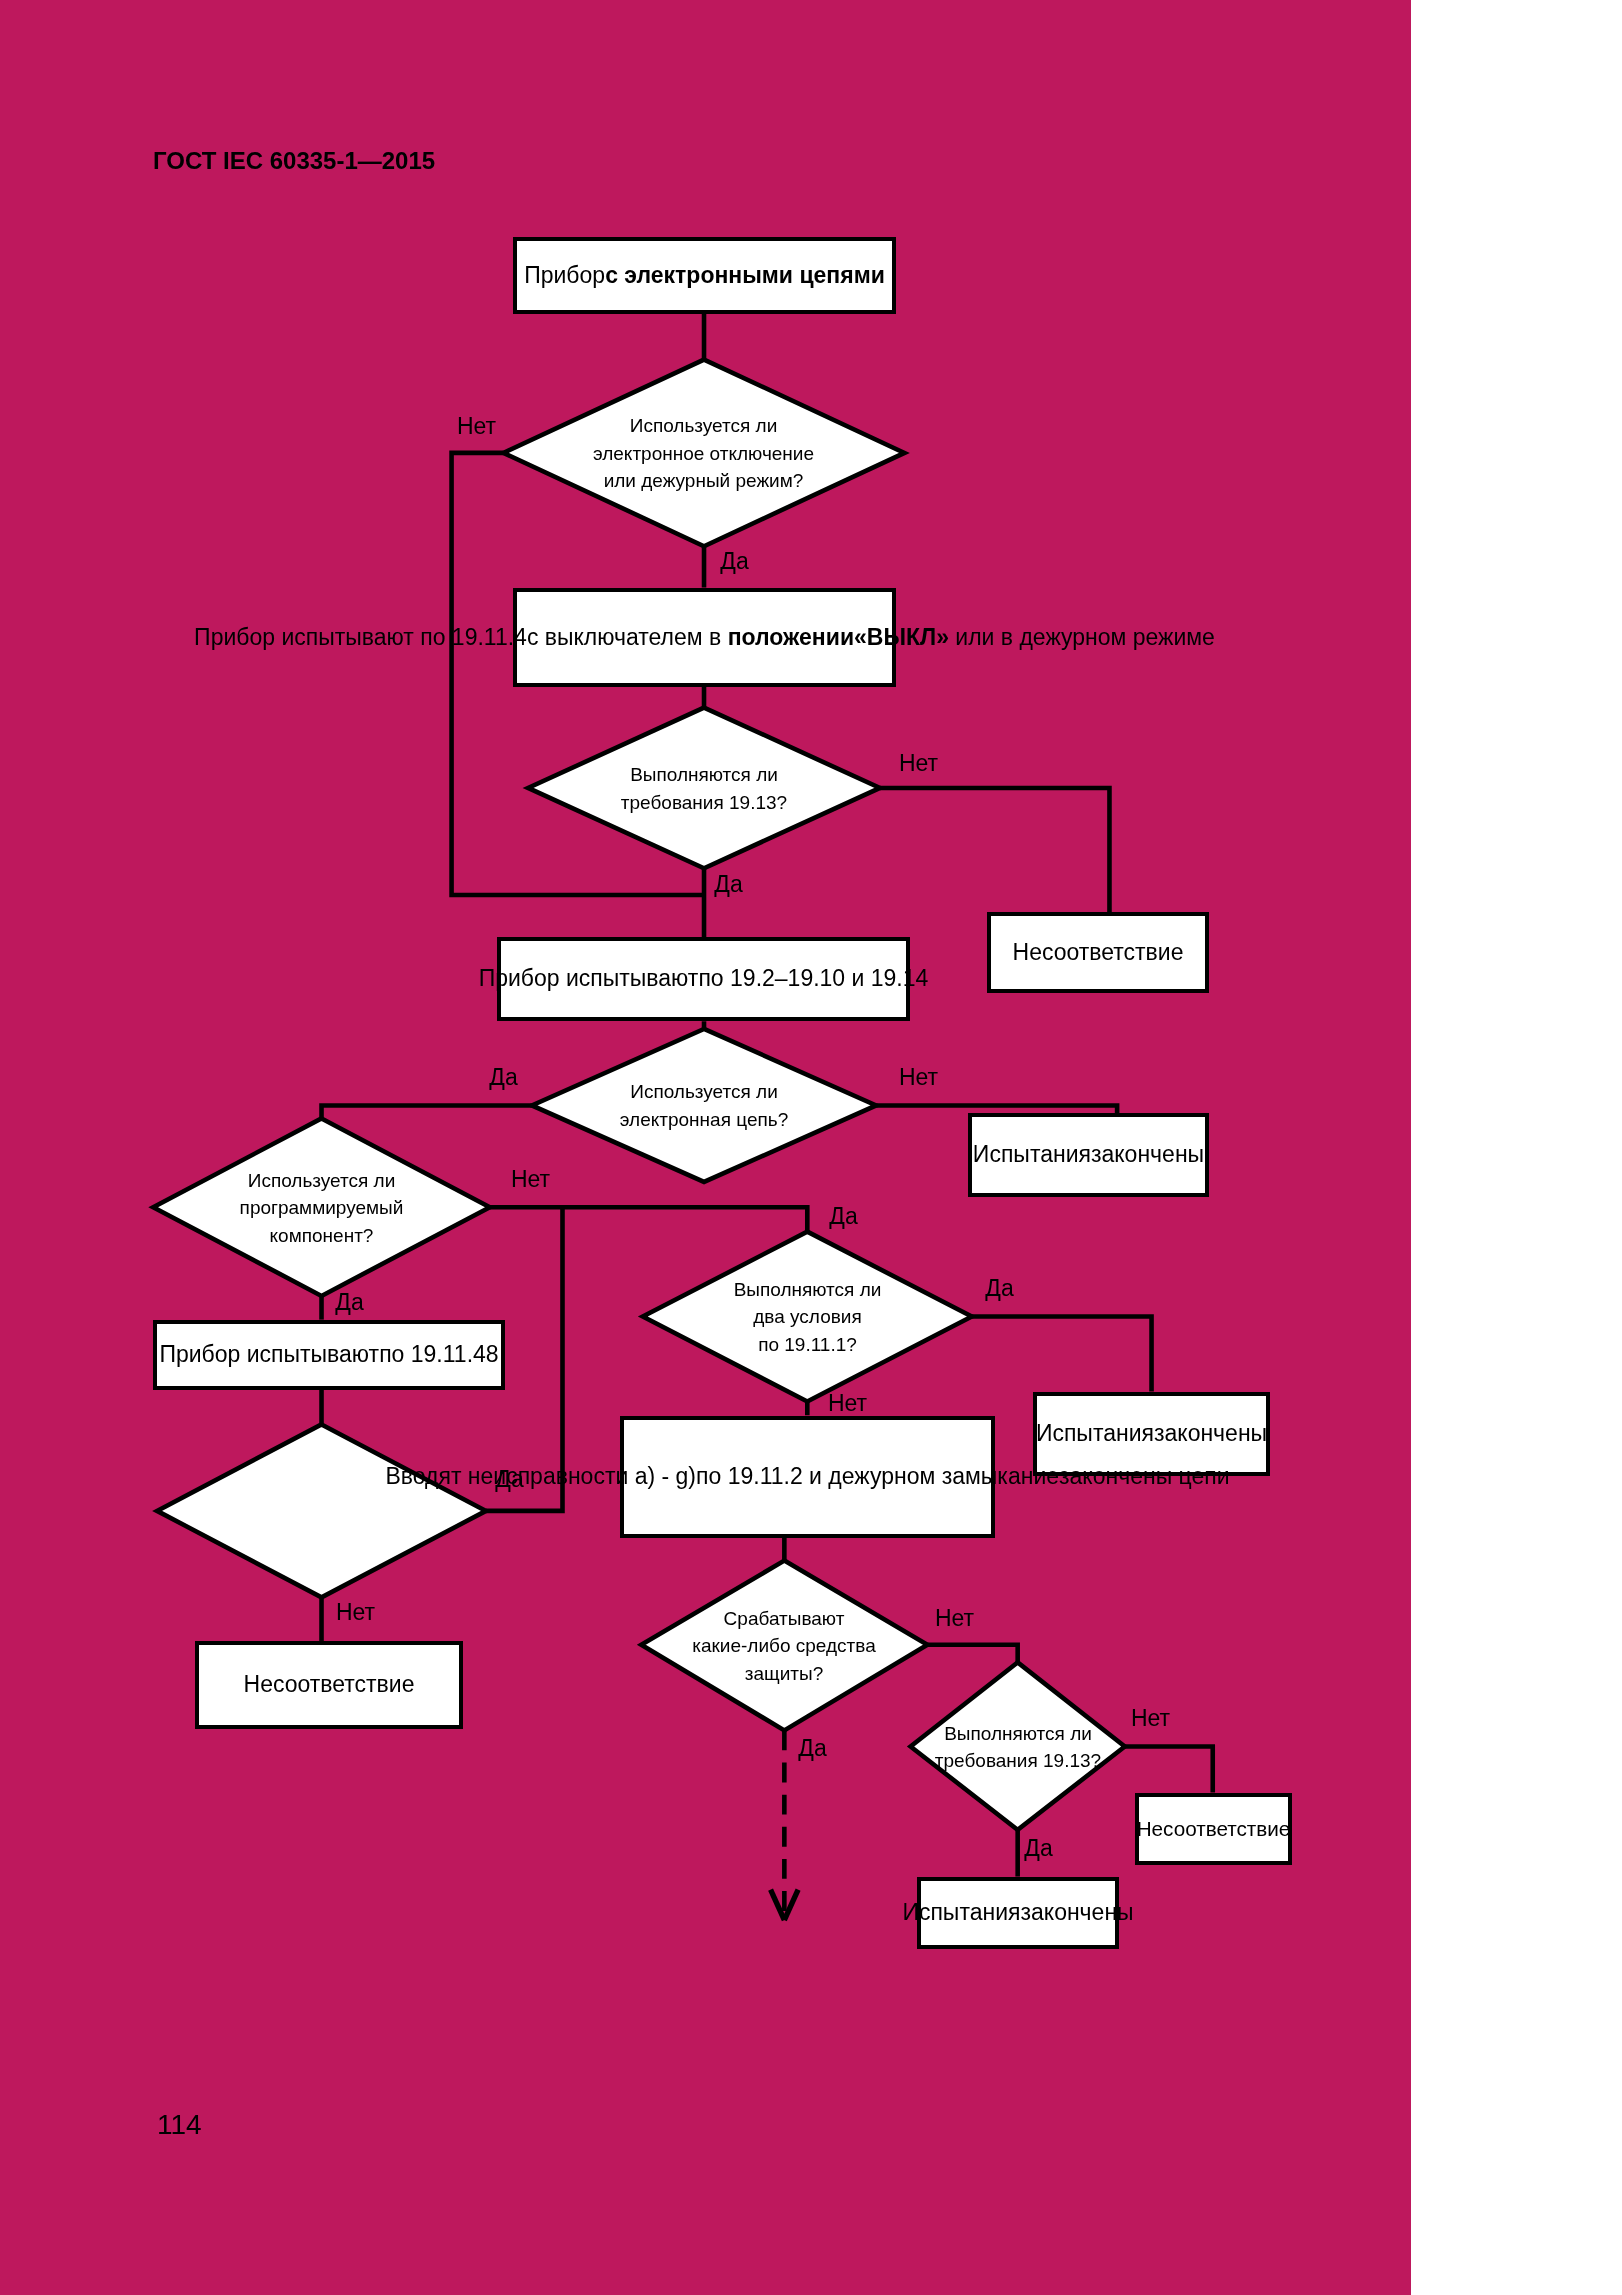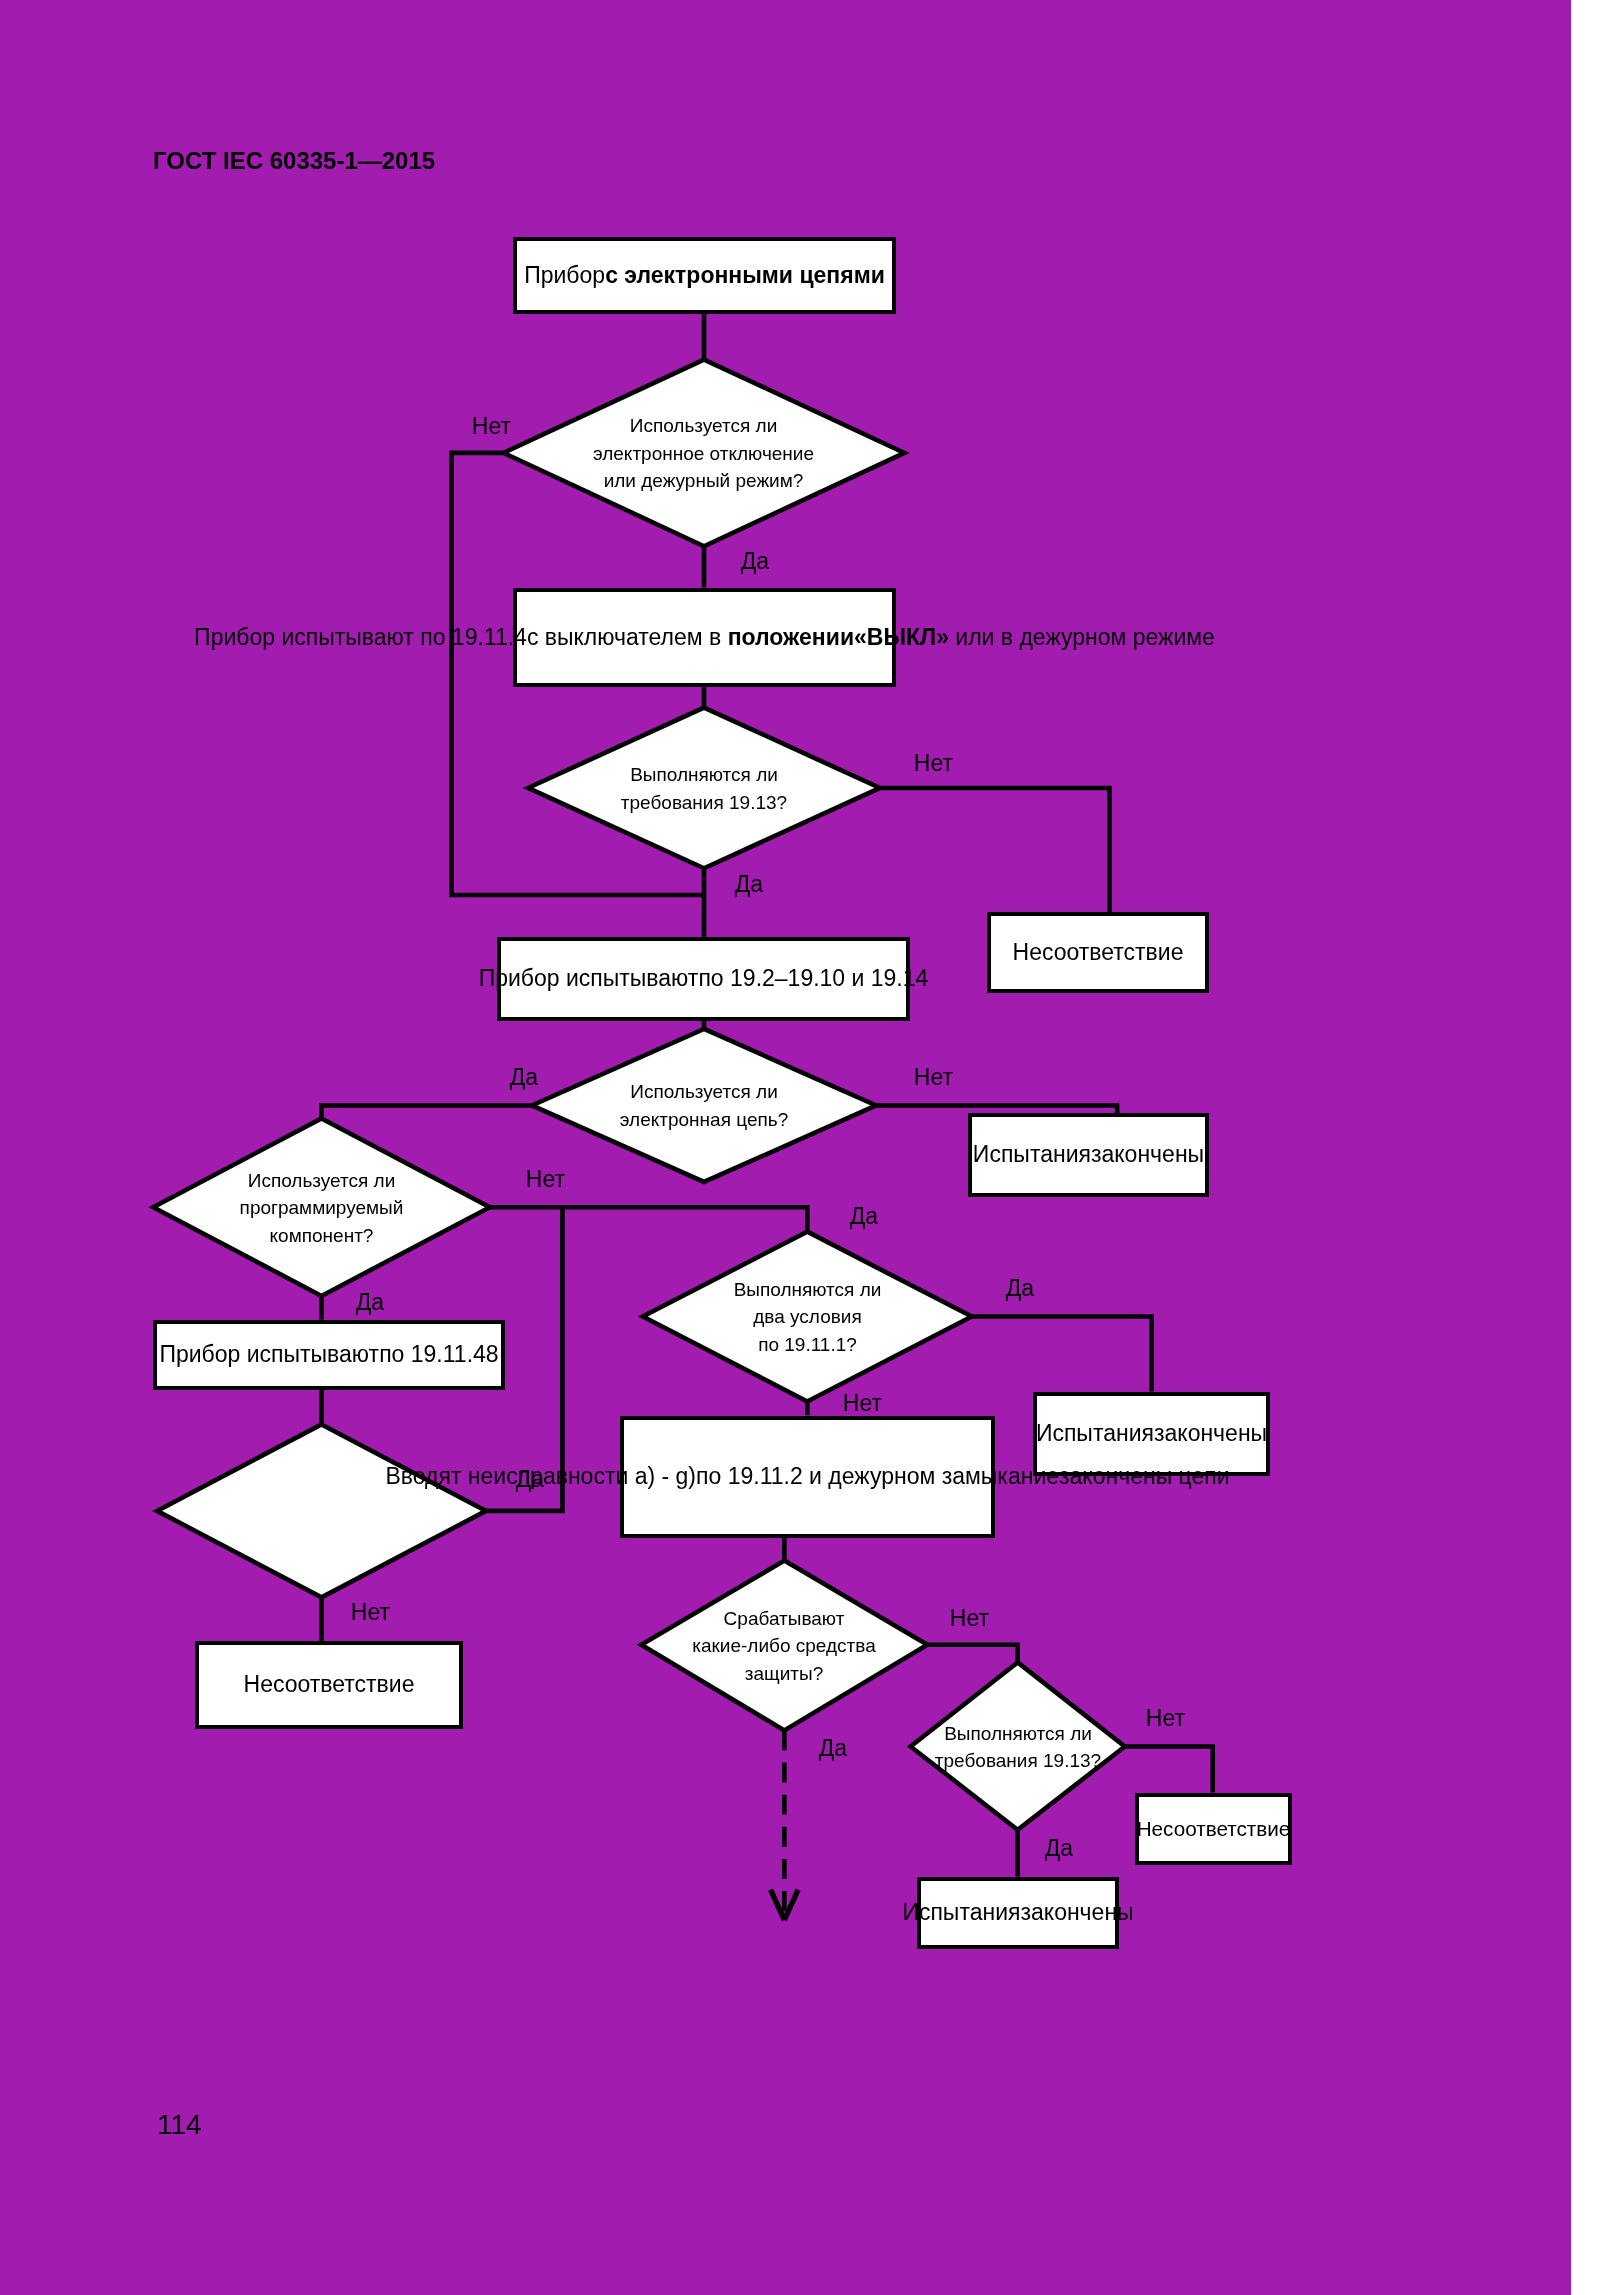--- a/index.html
+++ b/index.html
@@ -1,24 +1,24 @@
 <!DOCTYPE html>
 <html style="font-size:12.2px"><head>
 <meta charset="utf-8">
 <style>
   html,body{margin:0;padding:0;background:#fff;}
-  #canvas{position:relative;width:1571px;height:2295px;background:#a21caf;
+  #canvas{position:relative;width:1411px;height:2295px;background:#be185d;
           font-family:"Liberation Sans",sans-serif;color:#000;overflow:hidden;}
   #chart-svg{position:absolute;left:0;top:0;z-index:1;}
   .box{position:absolute;z-index:2;background:#fff;border:4.6px solid #000;box-sizing:border-box;
        display:flex;flex-direction:row;justify-content:center;align-items:center;
        text-align:center;font-size:23px;line-height:27.5px;}
   .dtext{position:absolute;z-index:2;display:flex;flex-direction:column;justify-content:center;
          align-items:center;text-align:center;font-size:19px;line-height:27.5px;pointer-events:none;}
-  .lbl{position:absolute;z-index:2;font-size:23px;line-height:26px;width:69px;text-align:right;}
+  .lbl{position:absolute;z-index:2;font-size:23px;line-height:26px;width:69px;text-align:center;}
   .ln{display:block;white-space:nowrap;}
   .small{font-size:20.7px;}
   .hdr{position:absolute;left:153px;top:147px;font-size:24px;font-weight:bold;z-index:2;}
   .pagenum{position:absolute;left:157px;top:2109px;font-size:28px;z-index:2;}
 </style>
 </head>
 <body>
 
 <div id="canvas">
 

